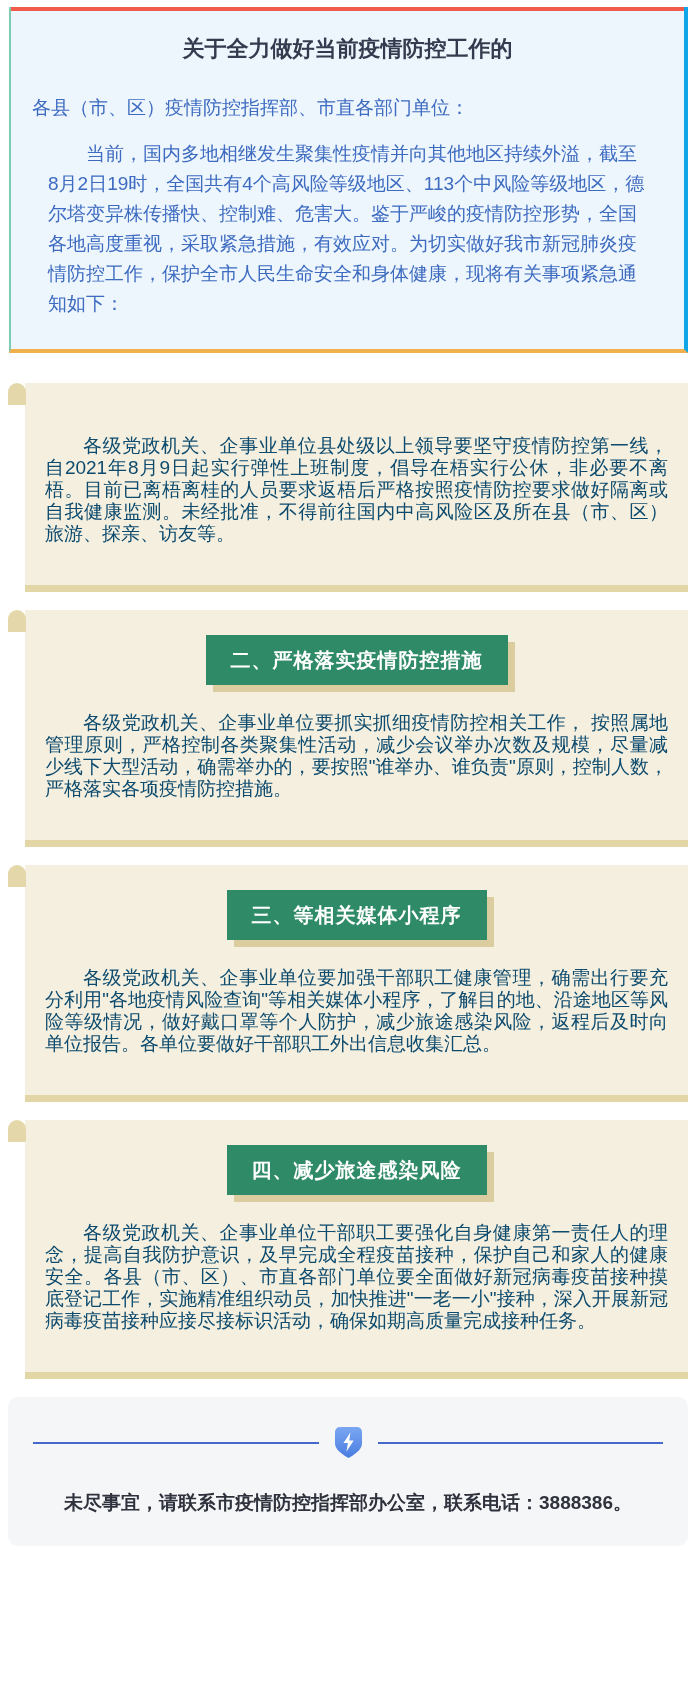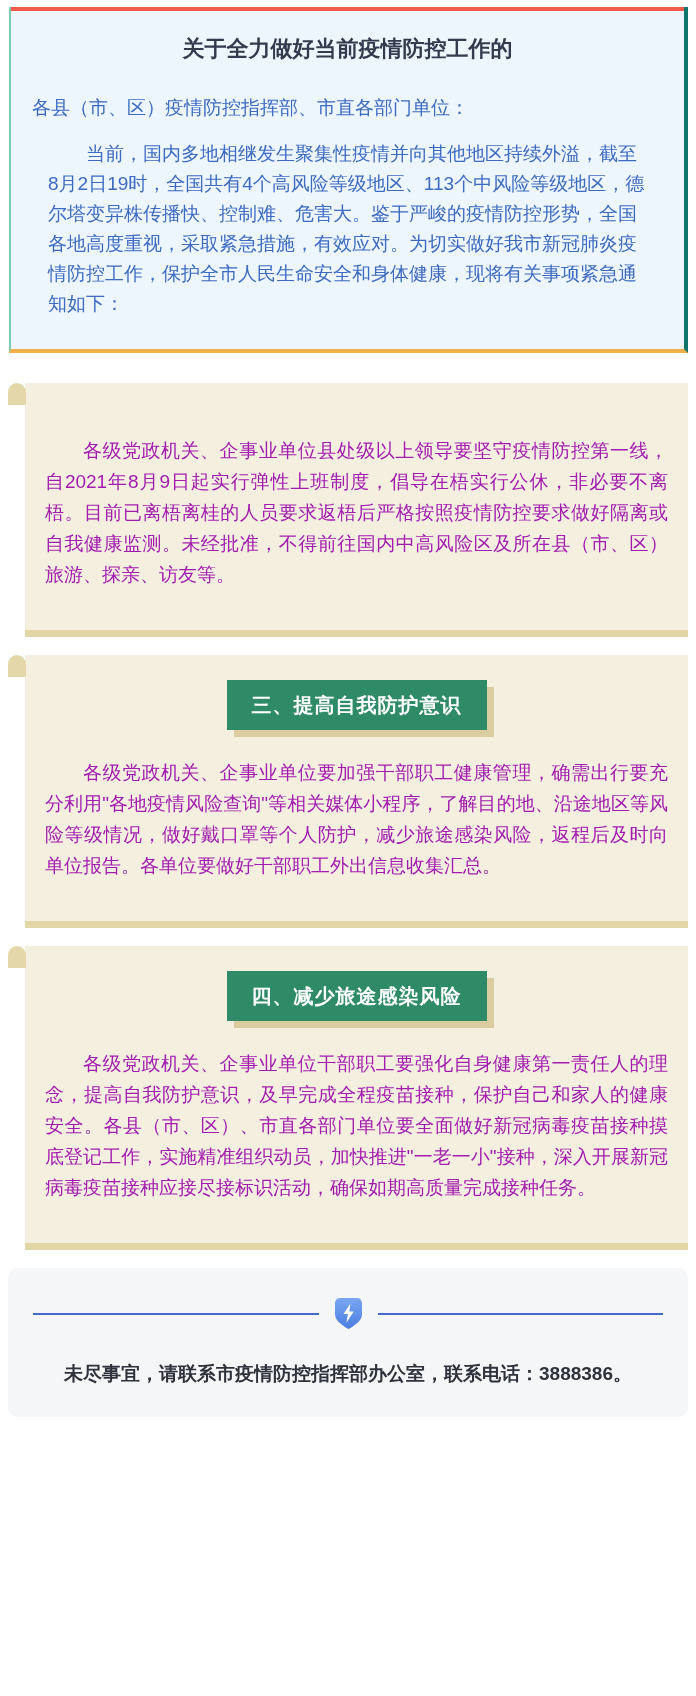--- a/index.html
+++ b/index.html
@@ -9,21 +9,21 @@
     min-height: 1696px;
     background: #ffffff;
     font-family: "Liberation Sans", "DejaVu Sans", sans-serif;
   }
 
   
   .intro-box {
     margin: 3px 8px 0 9px;
     background: #edf5fd;
     border-left: 2px solid #7fccb4;
-    border-right: 4px solid #0f766e;
+    border-right: 4px solid #0ea5e9;
     border-bottom: 4px solid #f2b04c;
     padding-bottom: 14px;
   }
   .intro-redbar {
     height: 4px;
     background: #f25a4c;
     margin-top: 7px;
   }
   .intro-title {
     margin: 20px 20px 0;
@@ -67,23 +67,23 @@
     color: #ffffff;
     font-size: 20px;
     font-weight: bold;
     letter-spacing: 1px;
     line-height: 24px;
     padding: 13px 25px;
     box-shadow: 7px 7px 0 0 #dbcda0;
   }
   .card-text {
     margin: 27px 0 0;
-    color: #a21caf;
+    color: #0c4a6e;
     font-size: 19px;
-    line-height: 31px;
+    line-height: 22px;
     text-indent: 2em;
     text-align: justify;
   }
 
   
   .contact-box {
     margin: 12px 8px 0;
     background: #f5f6f8;
     border-radius: 10px;
     padding: 24px 0 30px;
@@ -126,24 +126,29 @@
       <p class="salutation">各县（市、区）疫情防控指挥部、市直各部门单位：</p>
       <p class="intro-para">当前，国内多地相继发生聚集性疫情并向其他地区持续外溢，截至8月2日19时，全国共有4个高风险等级地区、113个中风险等级地区，德尔塔变异株传播快、控制难、危害大。鉴于严峻的疫情防控形势，全国各地高度重视，采取紧急措施，有效应对。为切实做好我市新冠肺炎疫情防控工作，保护全市人民生命安全和身体健康，现将有关事项紧急通知如下：</p>
     </div>
   </div>
 
   <div class="card card-first">
     <div class="card-notch"></div>
     <p class="card-text">各级党政机关、企事业单位县处级以上领导要坚守疫情防控第一线，自2021年8月9日起实行弹性上班制度，倡导在梧实行公休，非必要不离梧。目前已离梧离桂的人员要求返梧后严格按照疫情防控要求做好隔离或自我健康监测。未经批准，不得前往国内中高风险区及所在县（市、区）旅游、探亲、访友等。</p>
   </div>
 
+  <div class="card">
+    <div class="card-notch"></div>
+    <div class="badge">二、严格落实疫情防控措施</div>
+    <p class="card-text">各级党政机关、企事业单位要抓实抓细疫情防控相关工作， 按照属地管理原则，严格控制各类聚集性活动，减少会议举办次数及规模，尽量减少线下大型活动，确需举办的，要按照"谁举办、谁负责"原则，控制人数，严格落实各项疫情防控措施。</p>
+  </div>
 
   <div class="card">
     <div class="card-notch"></div>
-    <div class="badge">三、提高自我防护意识</div>
+    <div class="badge">三、等相关媒体小程序</div>
     <p class="card-text">各级党政机关、企事业单位要加强干部职工健康管理，确需出行要充分利用"各地疫情风险查询"等相关媒体小程序，了解目的地、沿途地区等风险等级情况，做好戴口罩等个人防护，减少旅途感染风险，返程后及时向单位报告。各单位要做好干部职工外出信息收集汇总。</p>
   </div>
 
   <div class="card">
     <div class="card-notch"></div>
     <div class="badge">四、减少旅途感染风险</div>
     <p class="card-text">各级党政机关、企事业单位干部职工要强化自身健康第一责任人的理念，提高自我防护意识，及早完成全程疫苗接种，保护自己和家人的健康安全。各县（市、区）、市直各部门单位要全面做好新冠病毒疫苗接种摸底登记工作，实施精准组织动员，加快推进"一老一小"接种，深入开展新冠病毒疫苗接种应接尽接标识活动，确保如期高质量完成接种任务。</p>
   </div>
 
   <div class="contact-box">

